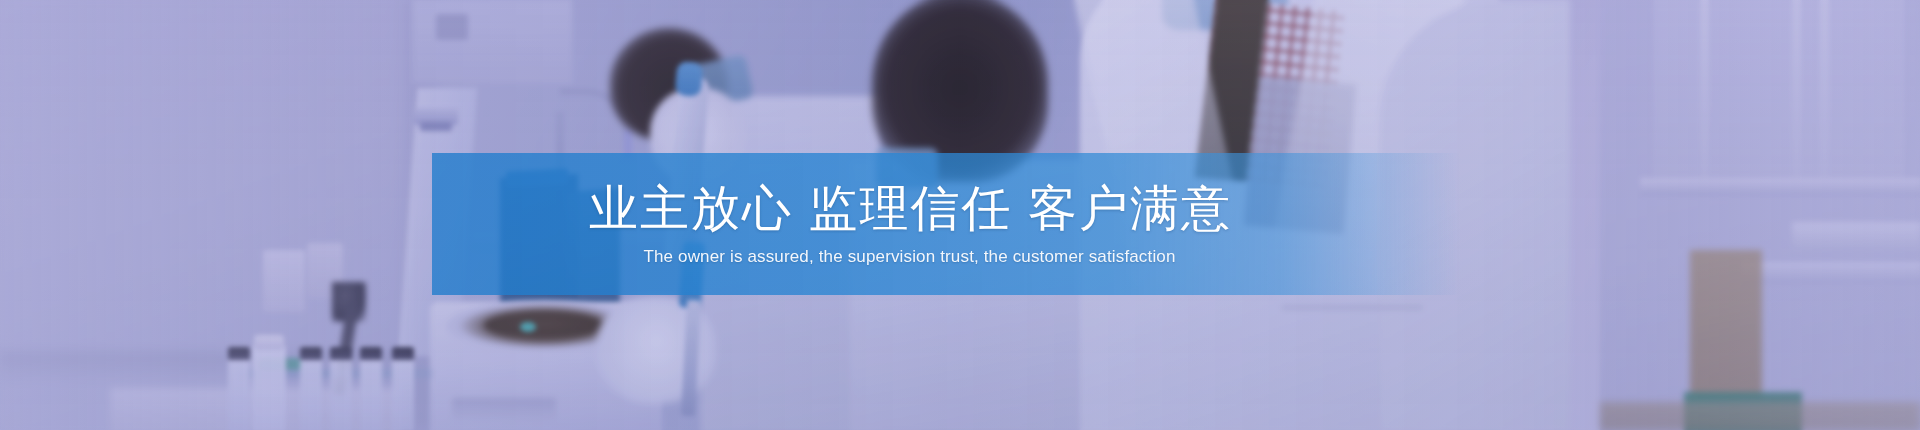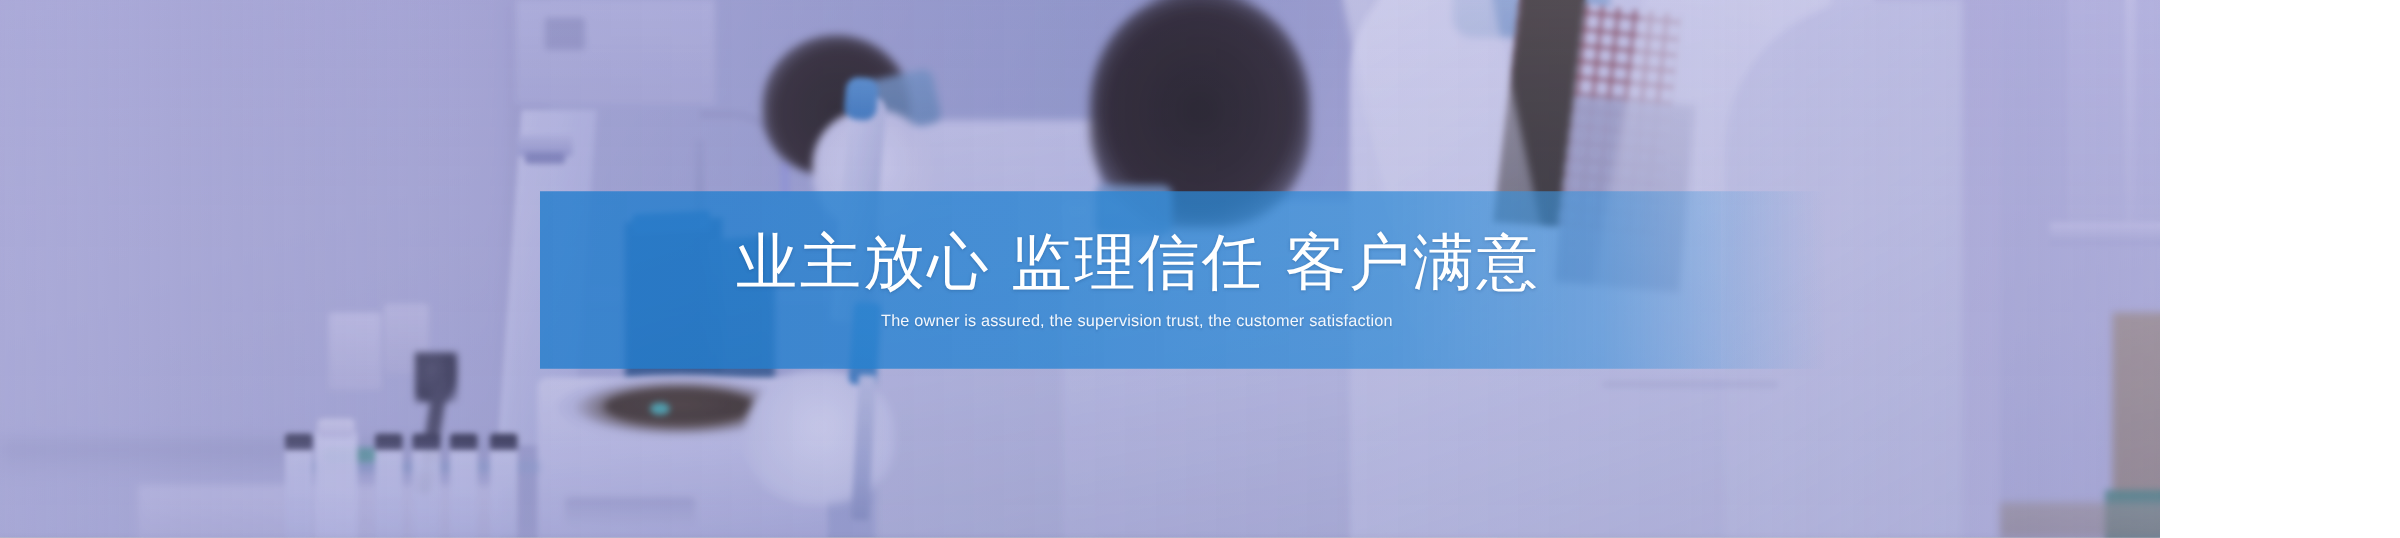--- a/index.html
+++ b/index.html
@@ -5,23 +5,23 @@
   * { margin:0; padding:0; box-sizing:border-box; }
   html, body {
     width:1920px; height:430px;
     overflow:hidden;
     font-family:"Liberation Sans","DejaVu Sans",sans-serif;
   }
 
   
   #banner {
     position:relative;
-    width:1728px; height:430px;
+    width:1920px; height:430px;
     overflow:hidden;
-    background:#0f172a;
+    background:#ec4899;
   }
 
   
   .photo { position:absolute; inset:0; overflow:hidden; }
 
   
   .wall-base {
     position:absolute; inset:0;
     background:
       linear-gradient(118deg,
@@ -404,21 +404,21 @@
     font-size:49px;
     line-height:1;
     letter-spacing:2px;
     font-weight:400;
     white-space:nowrap;
     margin-left:12px;
     text-shadow:0 1px 3px rgba(16,60,110,.30);
   }
   .subline {
     color:#f3f7fc;
-    font-size:13px;
+    font-size:17px;
     line-height:1;
     letter-spacing:.15px;
     font-weight:400;
     white-space:nowrap;
     margin-top:15px;
     margin-left:10px;
     text-shadow:0 1px 2px rgba(16,60,110,.28);
   }
 </style>
 </head>

